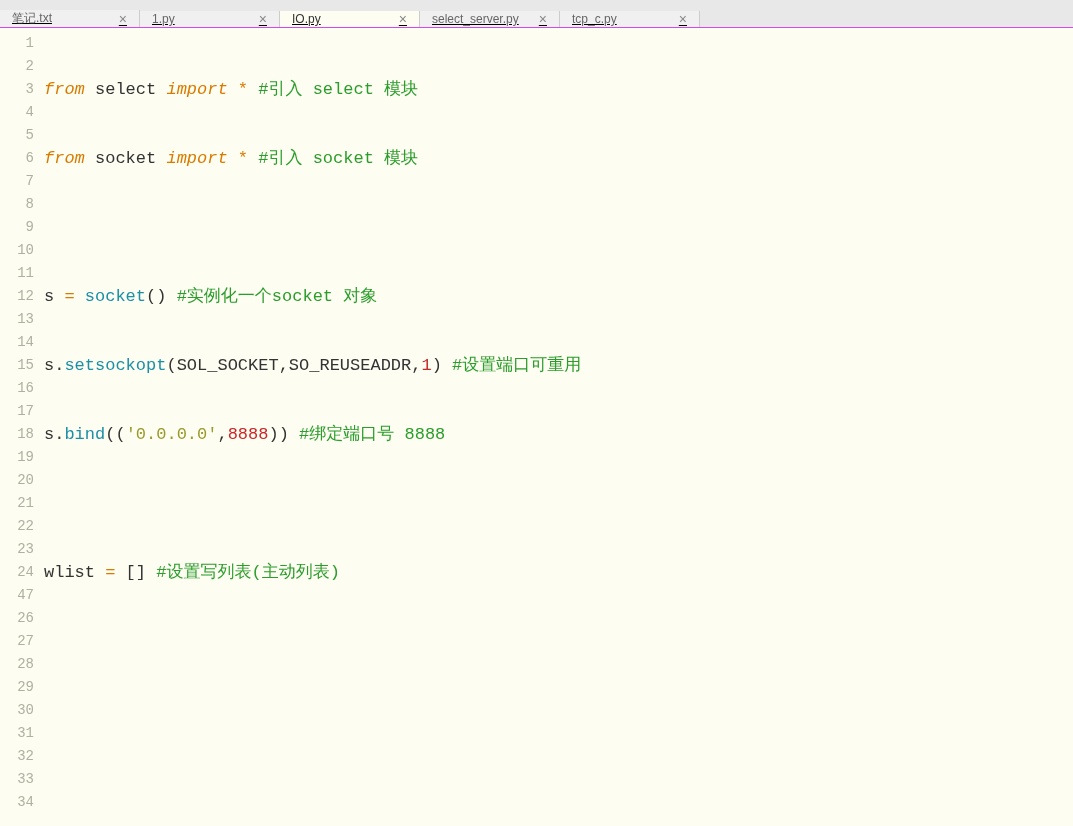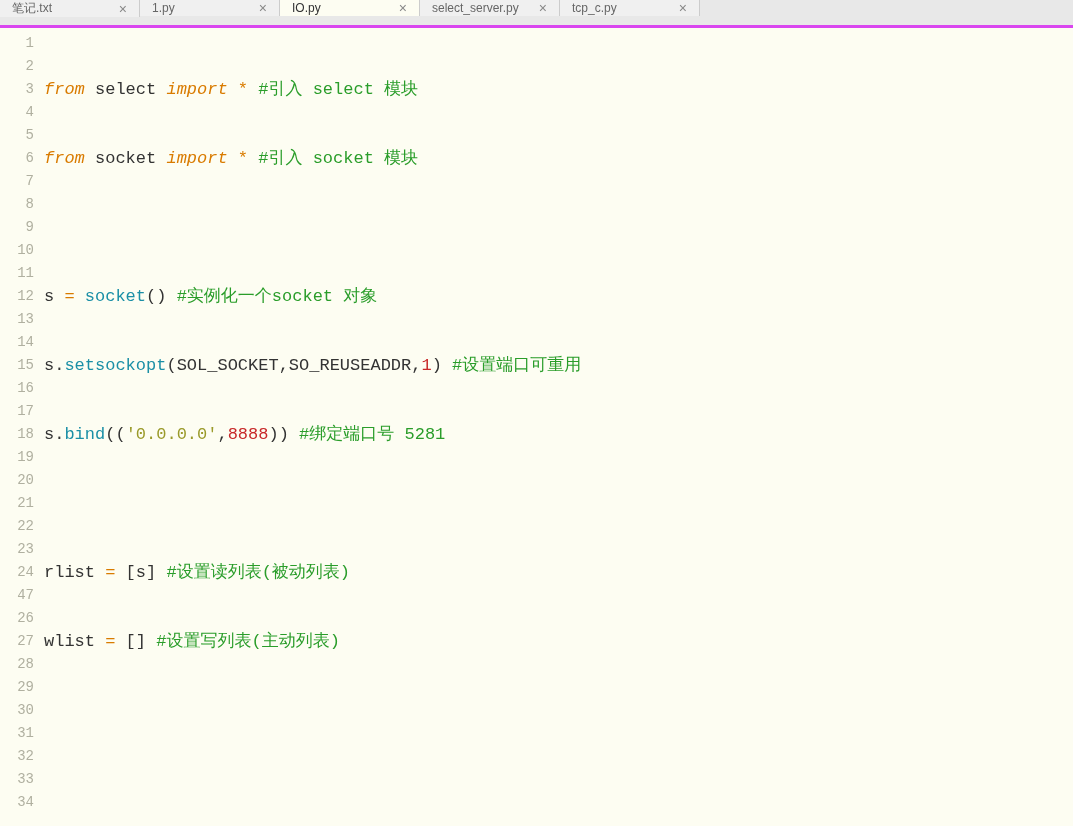--- a/index.html
+++ b/index.html
@@ -8,22 +8,23 @@
     font-size: 14px;
     background: #fdfdf2;
     width: 1073px;
     height: 826px;
     overflow: hidden;
   }
   .tabs {
     display: flex;
     background: #e8e8e8;
     height: 28px;
-    align-items: flex-start;
-    border-bottom: 3px solid #d946ef;
+    align-items: flex-end;
+    border-bottom: 1px solid #d946ef;
+    text-decoration: underline;
   }
   .tab {
     display: flex;
     align-items: center;
     padding: 0 12px;
     min-width: 140px;
     background: #f0f0f0;
     border-right: 1px solid #ccc;
     font-family: -apple-system, "Segoe UI", Arial, sans-serif;
     font-size: 12px;
@@ -135,23 +136,22 @@
       <div>32</div>
       <div>33</div>
       <div>34</div>
     </div>
   <div class="code" id="code">
     <div class="code-line"><span class="kw">from</span><span> select </span><span class="kw">import</span><span class="op"> * </span><span class="com">#引入 select 模块</span></div>
     <div class="code-line"><span class="kw">from</span><span> socket </span><span class="kw">import</span><span class="op"> * </span><span class="com">#引入 socket 模块</span></div>
     <div class="code-line"></div>
     <div class="code-line"><span>s </span><span class="op">=</span><span> </span><span class="fn">socket</span><span>() </span><span class="com">#实例化一个socket 对象</span></div>
     <div class="code-line"><span>s.</span><span class="fn">setsockopt</span><span>(SOL_SOCKET,SO_REUSEADDR,</span><span class="num">1</span><span>) </span><span class="com">#设置端口可重用</span></div>
-    <div class="code-line"><span>s.</span><span class="fn">bind</span><span>((</span><span class="str">'0.0.0.0'</span><span>,</span><span class="num">8888</span><span>)) </span><span class="com">#绑定端口号 5281</span></div>
+    <div class="code-line"><span>s.</span><span class="fn">bind</span><span>((</span><span class="str">'0.0.0.0'</span><span>,</span><span class="num">8888</span><span>)) </span><span class="com">#绑定端口号 8888</span></div>
     <div class="code-line"></div>
-    <div class="code-line"><span>rlist </span><span class="op">=</span><span> [s] </span><span class="com">#设置读列表(被动列表)</span></div>
     <div class="code-line"><span>wlist </span><span class="op">=</span><span> [] </span><span class="com">#设置写列表(主动列表)</span></div>
     
     
     
     
     
     
     
     
     

